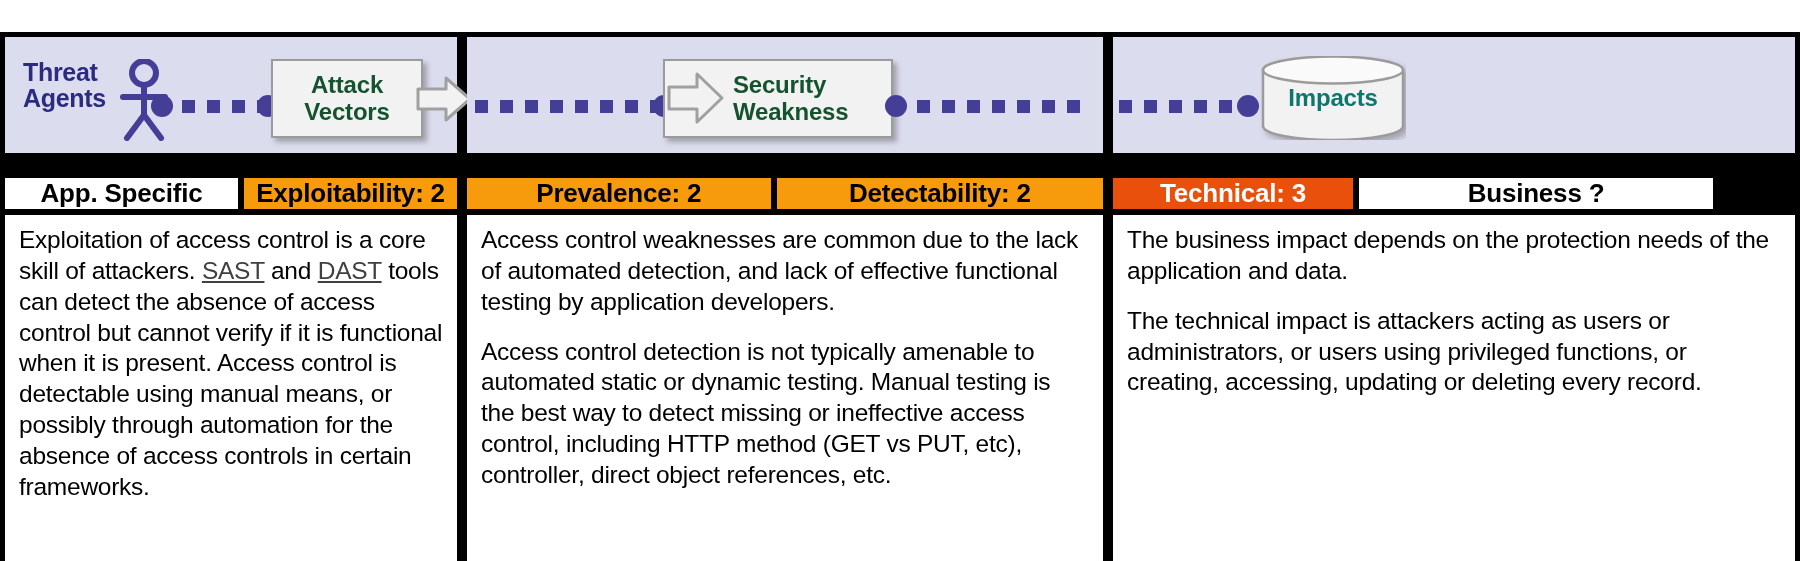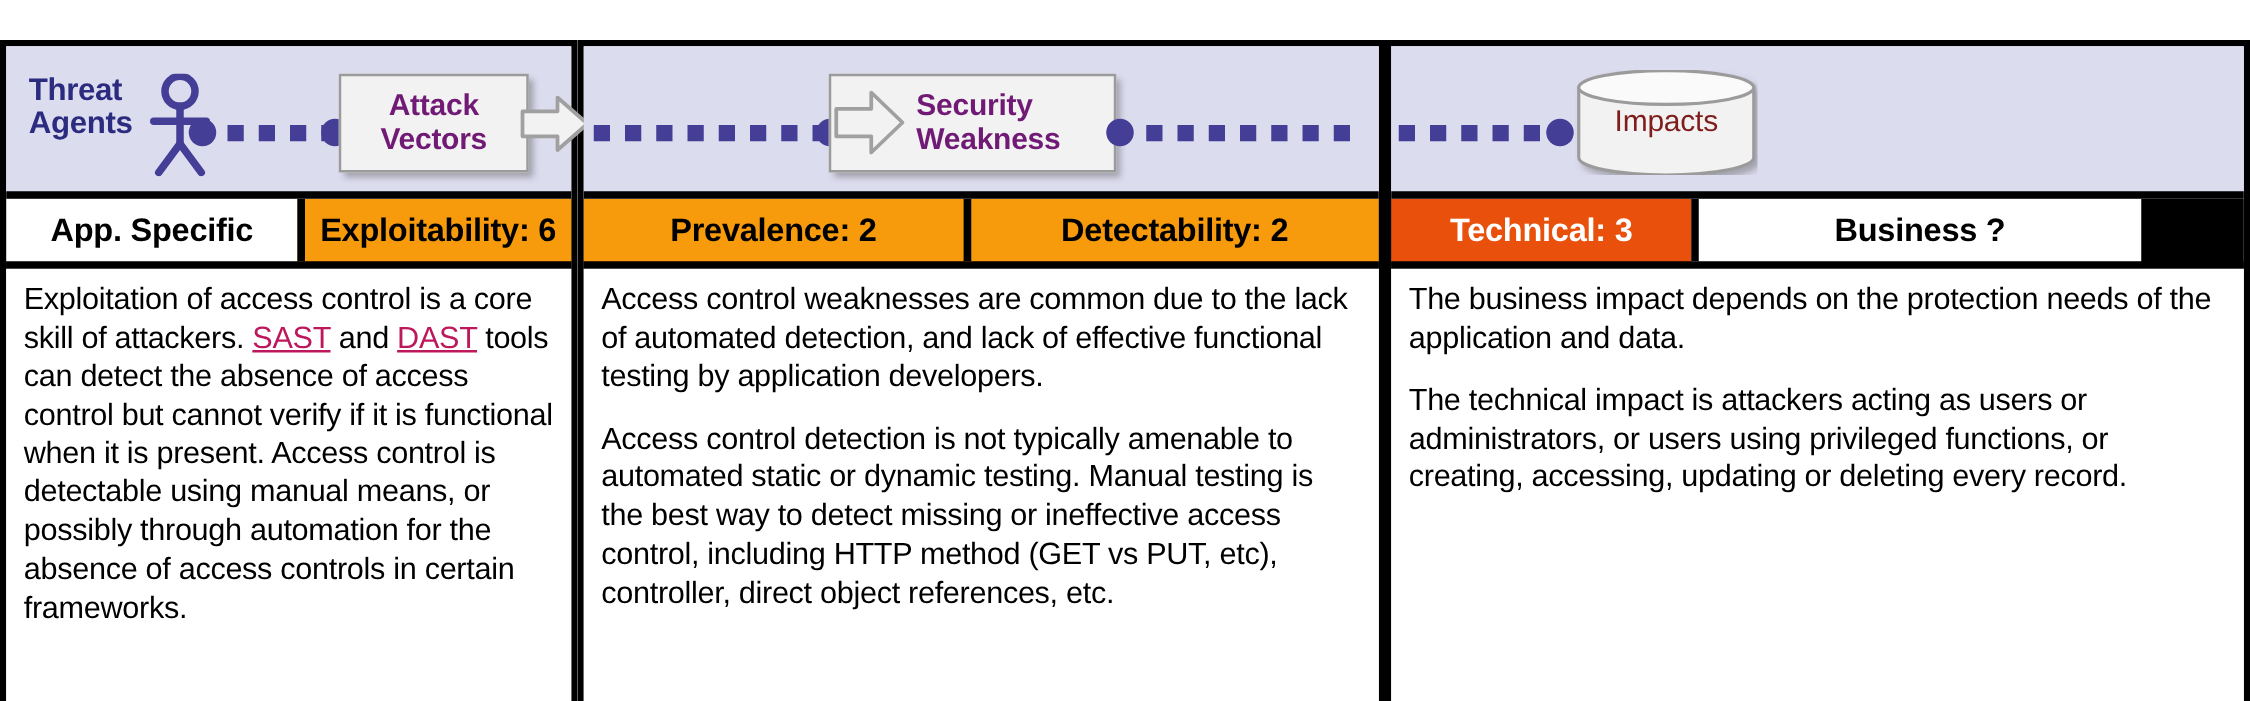--- a/index.html
+++ b/index.html
@@ -76,21 +76,21 @@
     background: #f2f2f2;
     border: 2px solid #9b9b9b;
     box-shadow: 4px 4px 5px rgba(90,90,90,0.45);
     box-sizing: border-box;
     display: flex;
     align-items: center;
   }
   .flowbox .fb-text {
     font-size: 24px;
     font-weight: bold;
-    color: #701a75;
+    color: #14532d;
     line-height: 1.12;
     white-space: pre-line;
     text-align: center;
     width: 100%;
     letter-spacing: -0.2px;
   }
 
   .box-av {
     left: 266px;
     top: 22px;
@@ -116,21 +116,21 @@
     left: 147px;
     top: 19px;
     width: 146px;
     height: 84px;
   }
   .cyl-label {
     position: absolute;
     left: 0; top: 0;
     width: 146px; height: 84px;
     display: flex; align-items: center; justify-content: center;
-    font-size: 24px; font-weight: normal; color: #7f1d1d;
+    font-size: 24px; font-weight: bold; color: #0f766e;
     letter-spacing: -0.2px;
   }
 
   .dots {
     position: absolute;
     height: 14px;
     display: flex;
     align-items: center;
     gap: 12px;
   }
@@ -146,20 +146,21 @@
     background: #453e96;
   }
 
   
   .ratebar {
     display: flex;
     height: 56px;
     border-bottom: 6px solid #000000;
     box-sizing: border-box;
     background: #000;
+    align-items: flex-end;
   }
   .rate-cell {
     box-sizing: border-box;
     display: flex;
     align-items: center;
     justify-content: center;
     font-size: 26px;
     font-weight: bold;
     color: #000000;
     letter-spacing: -0.2px;
@@ -180,21 +181,21 @@
   }
   .para {
     font-size: 24.5px;
     line-height: 1.26;
     color: #000000;
     margin: 0 0 19px 0;
     letter-spacing: -0.25px;
   }
   .para:last-child { margin-bottom: 0; }
   .lnk {
-    color: #be185d;
+    color: #404040;
     text-decoration: underline;
   }
 </style>
 </head>
 <body>
 
 <div class="sheet">
   <div class="panels">
 
     <div class="panel panel-1">
@@ -226,21 +227,21 @@
 Vectors</div>
         </div>
 
         <svg class="arrow-right" style="left:411px; top:38px;" width="56" height="48" viewBox="0 0 56 48">
           <path d="M2,14 L30,14 L30,3 L54,24 L30,45 L30,34 L2,34 Z" fill="#f2f2f2" stroke="#a0a0a0" stroke-width="3" stroke-linejoin="round"></path>
         </svg>
       </div>
 
       <div class="ratebar">
         <div class="rate-cell rc-white" style="width:233px;">App. Specific</div>
-        <div class="rate-cell rc-orange" style="width:219px;">Exploitability: 6</div>
+        <div class="rate-cell rc-orange" style="width:219px;">Exploitability: 2</div>
       </div>
 
       <div class="body-col">
         <p class="para"><span>Exploitation of access control is a core skill of attackers. </span><span class="lnk">SAST</span><span> and </span><span class="lnk">DAST</span><span> tools can detect the absence of access control but cannot verify if it is functional when it is present. Access control is detectable using manual means, or possibly through automation for the absence of access controls in certain frameworks.</span></p>
       </div>
     </div>
 
     <div class="panel panel-2">
 
       <div class="headband">

